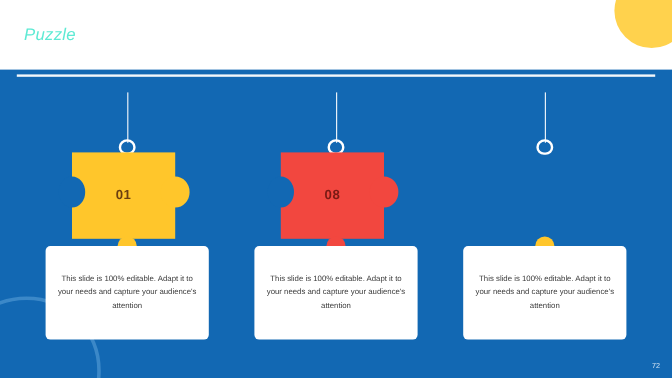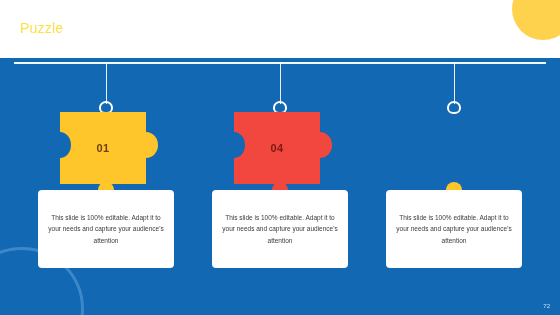--- a/index.html
+++ b/index.html
@@ -36,22 +36,23 @@
     width: 532px;
     height: 2px;
     background: #ffffff;
     opacity: 0.95;
   }
   .slide-title {
     position: absolute;
     left: 20px;
     top: 20px;
     font-size: 14px;
-    color: #fde047;
+    color: #5eead4;
     letter-spacing: 0.2px;
+    font-style: italic;
   }
   
   .deco-circle {
     position: absolute;
     right: -14px;
     top: -22px;
     width: 62px;
     height: 62px;
     border-radius: 50%;
     background: #ffd24d;
@@ -78,21 +79,21 @@
   
   .columns {
     position: absolute;
     left: 0;
     top: 62px;
     width: 560px;
     height: 253px;
   }
   .col {
     position: absolute;
-    top: 0;
+    top: 15px;
     width: 176px;
     height: 181px;
   }
   .col-0 { left: 18px; }
   .col-1 { left: 192px; }
   .col-2 { left: 366px; }
 
   
   .string {
     position: absolute;
@@ -241,21 +242,21 @@
     </div>
 
     <div class="col col-1">
       <div class="string"></div>
       <div class="hook"></div>
       <div class="piece-wrap">
         <div class="piece red">
           <div class="piece-body"></div>
           <div class="knob-right"></div>
           <div class="socket-left"></div>
-          <div class="piece-label">04</div>
+          <div class="piece-label">08</div>
         </div>
       </div>
       <div class="pin red"></div>
       <div class="card">
         <div class="card-text">This slide is 100% editable. Adapt it to your needs and capture your audience's attention</div>
       </div>
     </div>
 
     <div class="col col-2">
       <div class="string"></div>

